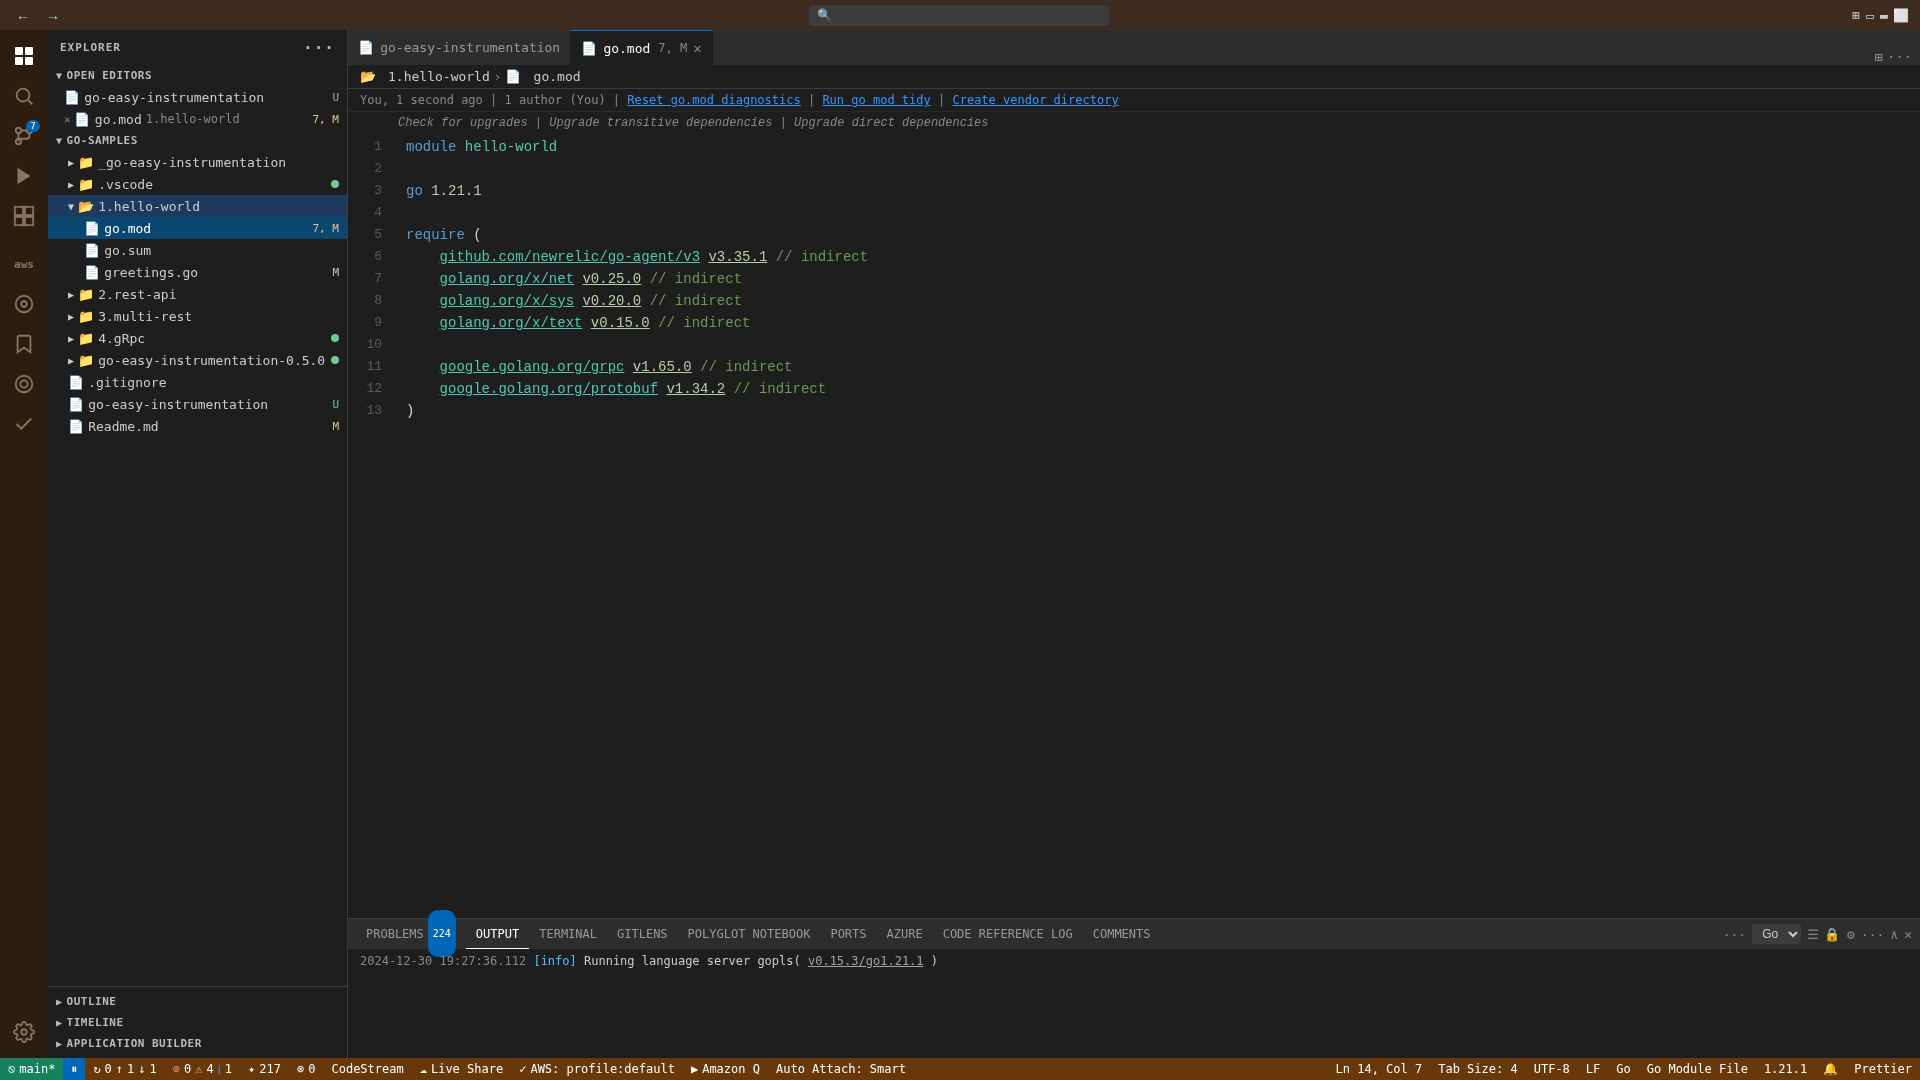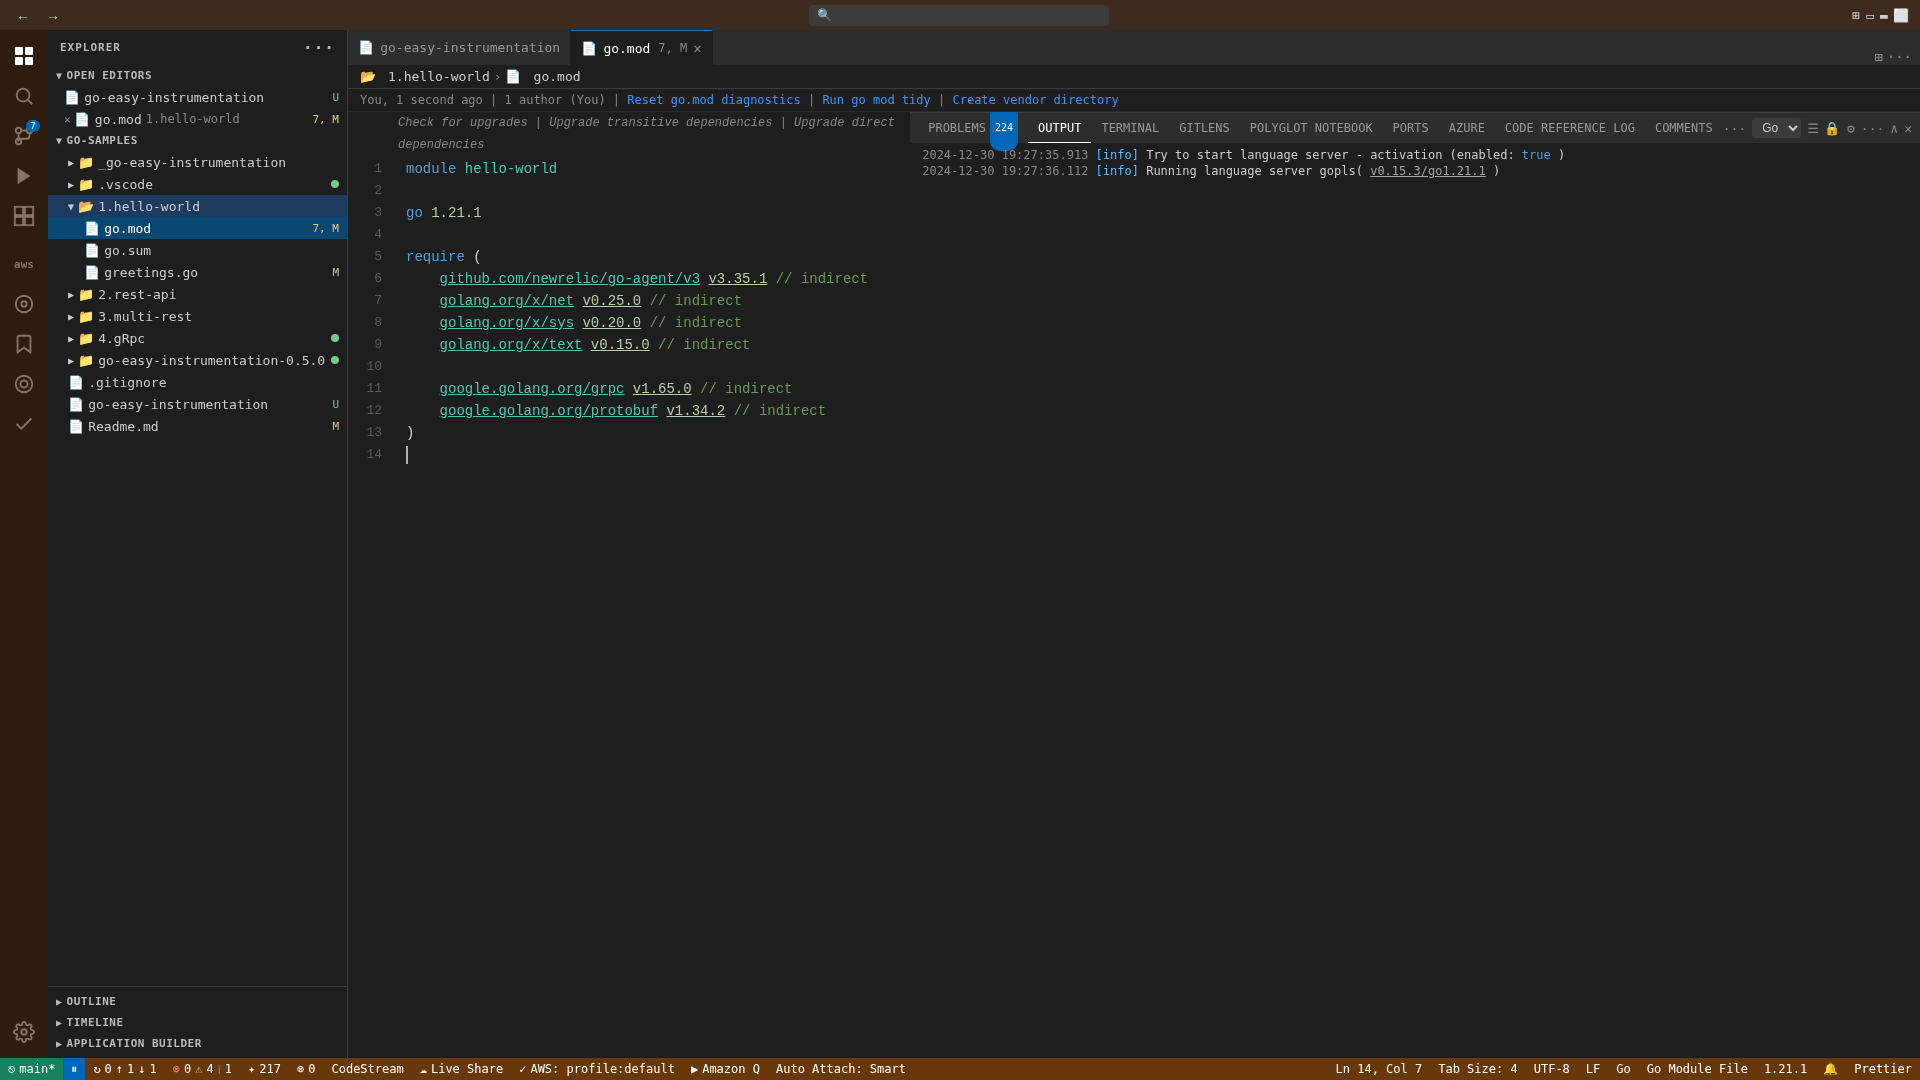--- a/index.html
+++ b/index.html
@@ -170,21 +170,21 @@
 
     
     .info-bar {
       padding: 4px 12px;
       font-size: 12px;
       color: #888;
       background: #1e1e1e;
       border-bottom: 1px solid #2a2a2a;
       flex-shrink: 0;
     }
-    .info-bar a { color: #3794ff; cursor: pointer; }
+    .info-bar a { color: #3794ff; cursor: pointer; text-decoration: underline; }
 
     
     .code-editor {
       flex: 1;
       overflow-y: auto;
       background: #1e1e1e;
       padding: 0;
       font-family: 'Consolas', 'Courier New', monospace;
       font-size: 14px;
       line-height: 22px;
@@ -542,21 +542,21 @@
       <span style="cursor:pointer;color:#ccc;">
         <span style="margin-right:4px;">📄</span>
         <span>go.mod</span>
       </span>
     </div>
 
     <div class="info-bar">
       You, 1 second ago | 1 author (You) | <a>Reset go.mod diagnostics</a> | <a>Run go mod tidy</a> | <a>Create vendor directory</a>
     </div>
 
-    <div style="flex:1;display:flex;flex-direction:row;overflow:hidden;">
+    <div style="flex:1;display:flex;flex-direction:column;overflow:hidden;">
 
       <div class="code-editor">
 
         <div style="padding-left:50px;color:#888;font-size:12px;font-style:italic;margin-bottom:2px;">
           Check for upgrades | Upgrade transitive dependencies | Upgrade direct dependencies
         </div>
 
         <div class="code-line">
           <span class="line-number">1</span>
           <span class="line-content"><span class="kw-blue">module</span> <span style="color:#4ec9b0;">hello-world</span></span>
@@ -600,24 +600,20 @@
           <span class="line-number">11</span>
           <span class="line-content">    <span class="link-dep">google.golang.org/grpc</span> <span class="version">v1.65.0</span> <span class="comment">// indirect</span></span>
         </div>
         <div class="code-line">
           <span class="line-number">12</span>
           <span class="line-content">    <span class="link-dep">google.golang.org/protobuf</span> <span class="version">v1.34.2</span> <span class="comment">// indirect</span></span>
         </div>
         <div class="code-line">
           <span class="line-number">13</span>
           <span class="line-content">)</span>
-        </div>
-        <div class="code-line cursor-line">
-          <span class="line-number">14</span>
-          <span class="line-content"><span style="border-left:2px solid #aeafad;height:18px;display:inline-block;vertical-align:middle;"></span></span>
         </div>
 
       </div>
 
       <div class="panel">
         <div class="panel-tabs">
           <div class="panel-tab">
             <span>PROBLEMS</span>
             <span class="badge-count">224</span>
           </div>
@@ -653,27 +649,20 @@
             <span>☰</span>
             <span>🔒</span>
             <span>⚙</span>
             <span>···</span>
             <span>∧</span>
             <span>✕</span>
           </div>
         </div>
         <div class="panel-content">
           <div class="log-line">
-            <span class="log-date">2024-12-30 19:27:35.913</span>
-            <span class="log-info"> [info] </span>
-            <span class="log-text">Try to start language server - activation (enabled: </span>
-            <span style="color:#569cd6;">true</span>
-            <span class="log-text">)</span>
-          </div>
-          <div class="log-line">
             <span class="log-date">2024-12-30 19:27:36.112</span>
             <span class="log-info"> [info] </span>
             <span class="log-text">Running language server gopls(</span>
             <span class="log-version">v0.15.3/go1.21.1</span>
             <span class="log-text">)</span>
           </div>
         </div>
       </div>
     </div>
   </div>

